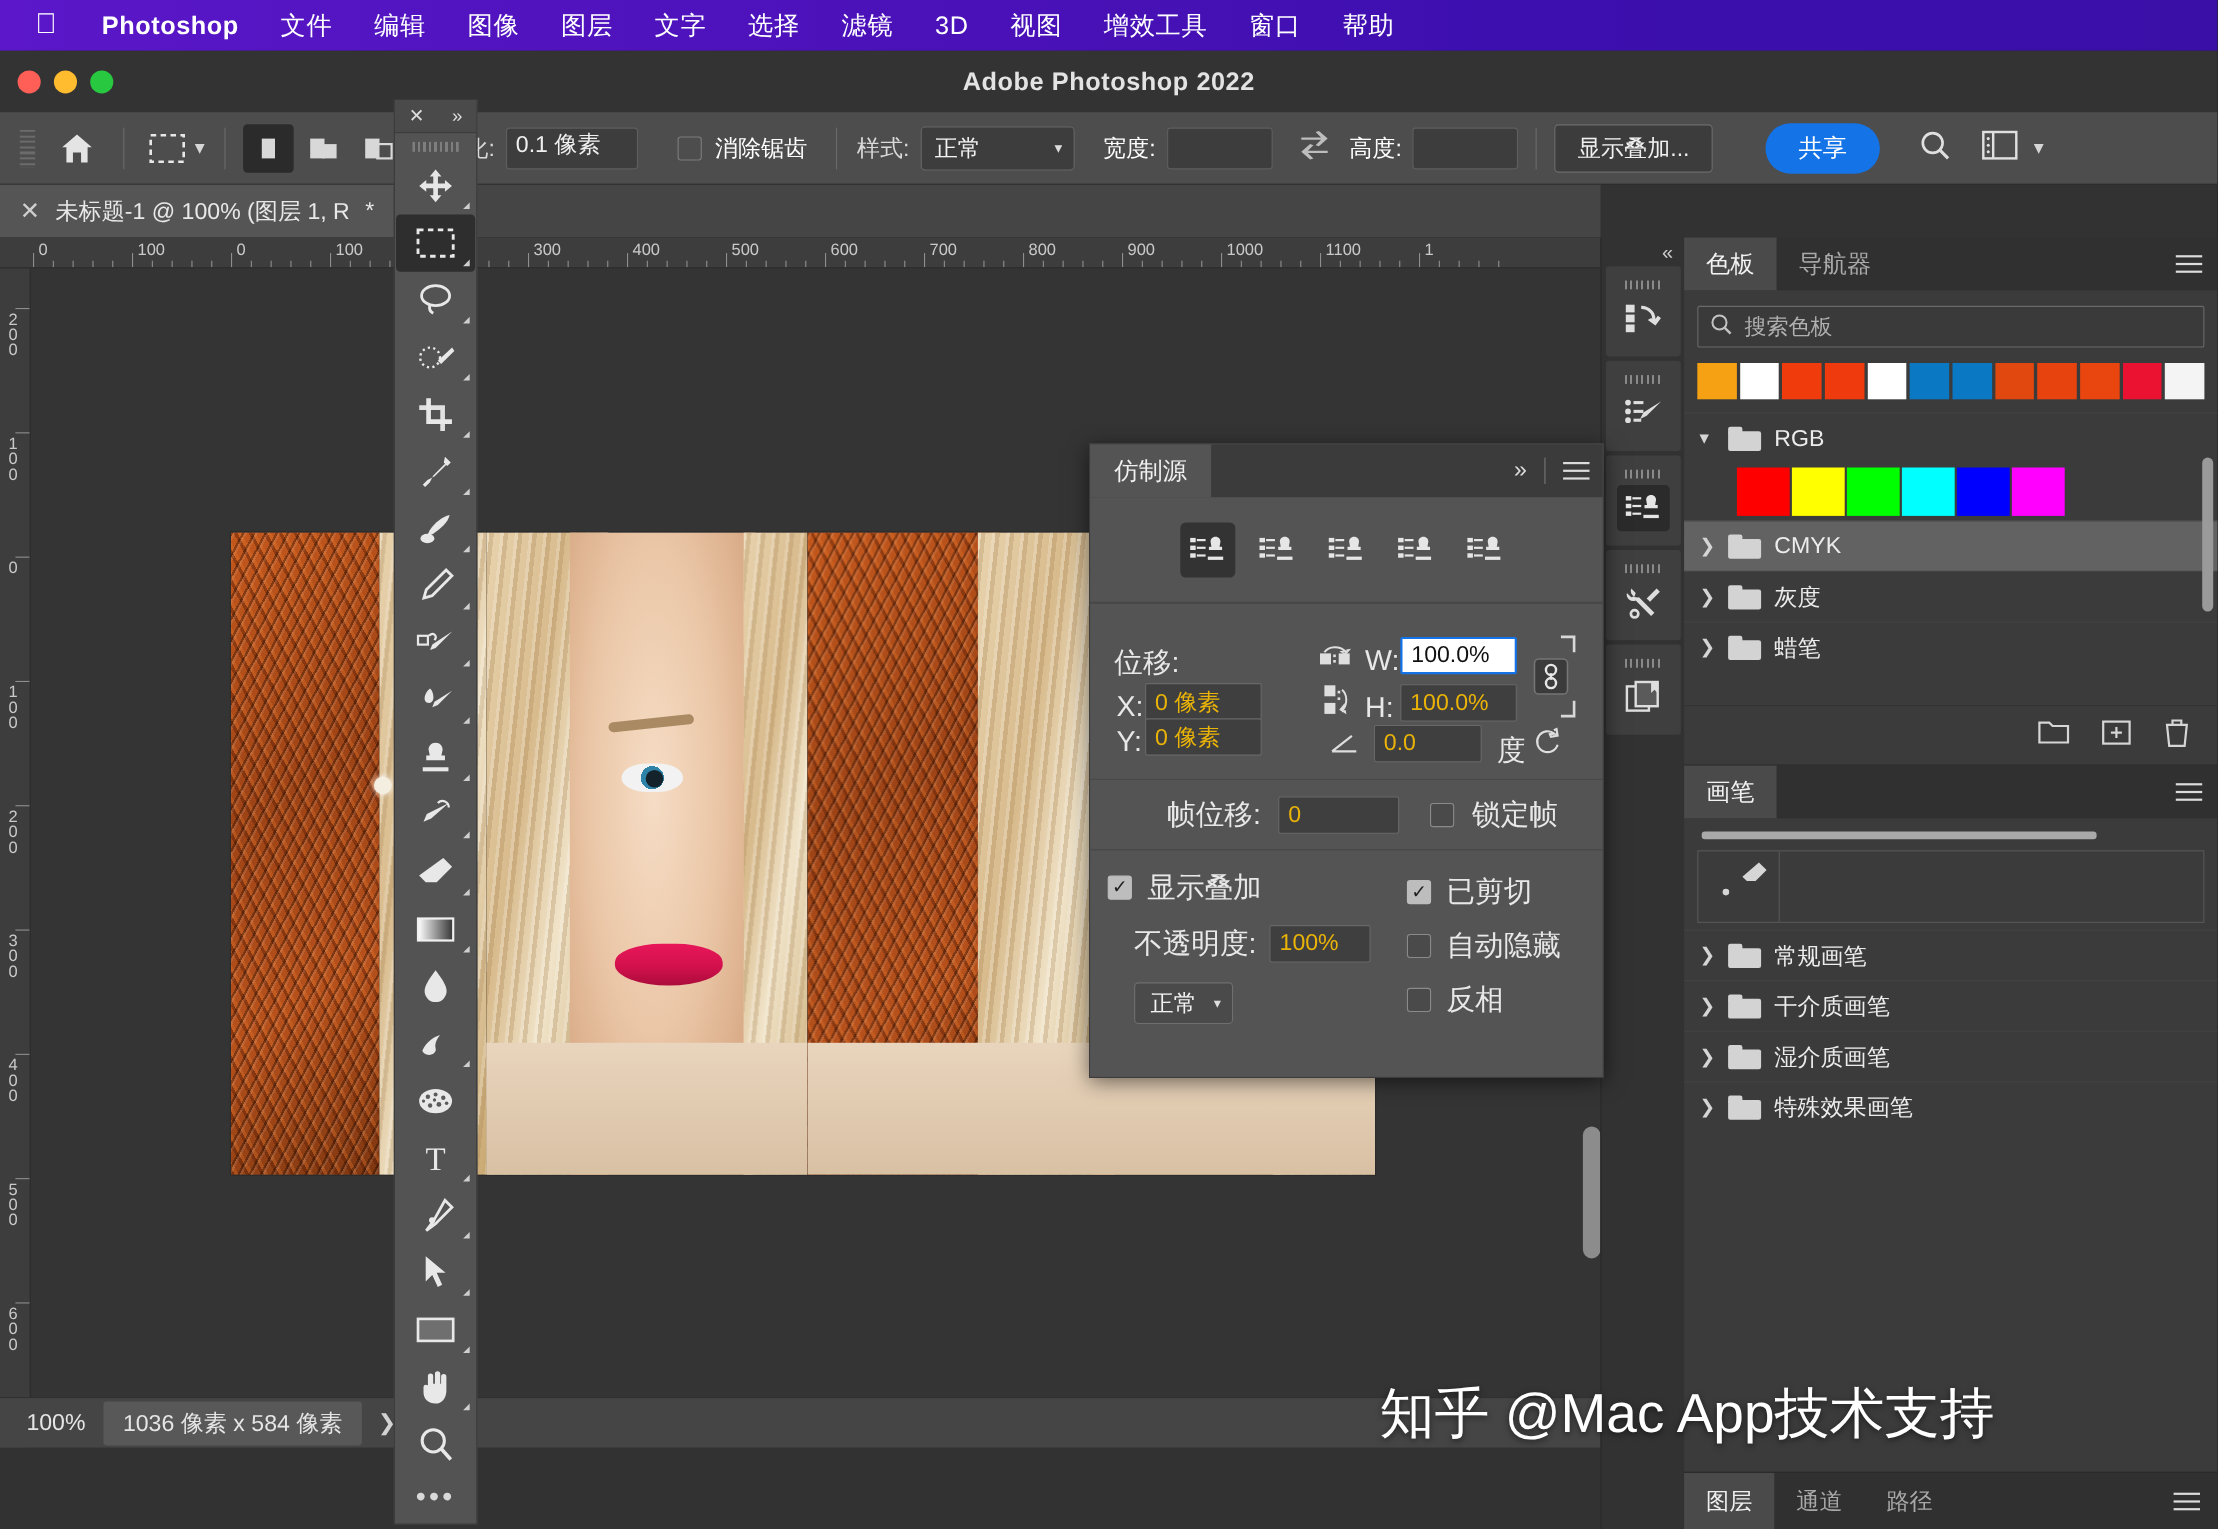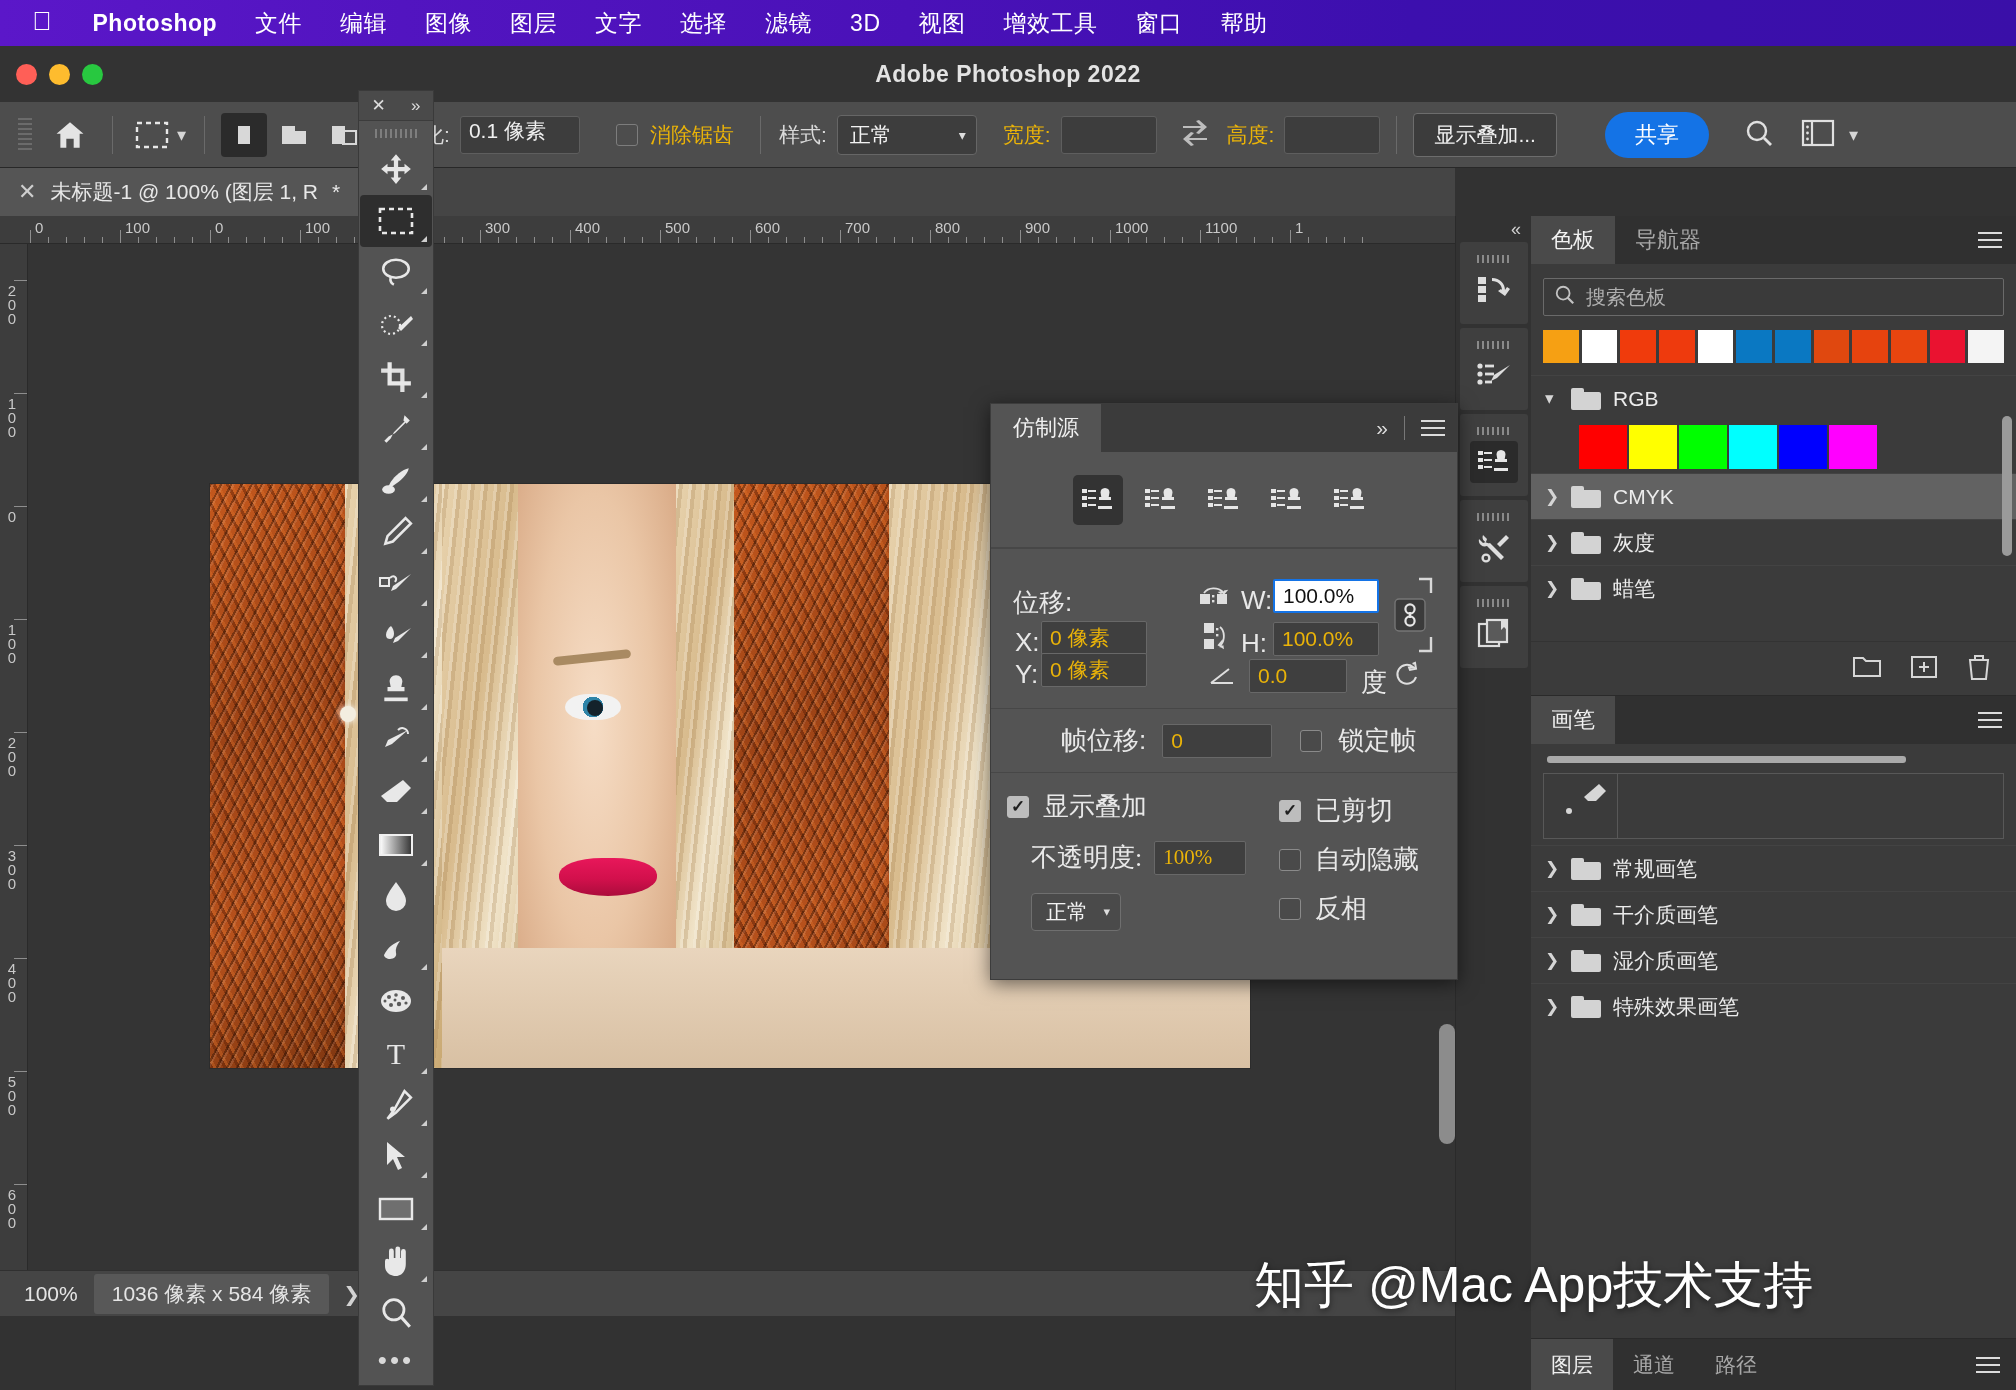--- a/index.html
+++ b/index.html
@@ -53,21 +53,21 @@
     background-image: repeating-linear-gradient(to bottom, #737373 0 2px, transparent 2px 5px);
     background-size: 3px 100%; background-repeat: repeat-x; opacity:.8;}
   .ob-home { width: 52px; height: 52px; display:flex; align-items:center; justify-content:center; }
   .ob-sep { width:1px; height:38px; background:#6a6a6a; margin: 0 16px; }
   .ob-tool { width: 46px; height: 46px; display:flex; align-items:center; justify-content:center; }
   .ob-chev { color:#d6d6d6; font-size: 18px; margin-left: 2px; margin-right:2px;}
   .selmode { display:flex; gap: 4px; align-items:center; }
   .selmode .sm { width: 46px; height: 44px; display:flex; align-items:center; justify-content:center; border-radius:4px;}
   .selmode .sm.on { background:#2b2b2b; }
   .ob-label { color:#d9d9d9; font-size: 21px; margin: 0 10px 0 2px; white-space:nowrap;}
-  .ob-label.dim { color:#eab308; }
+  .ob-label.dim { color:#ffffff; }
   .ob-input {
     background:#3d3d3d; border:1px solid #5e5e5e; color:#f0f0f0;
     font-size: 21px; height: 38px; padding: 0 8px; border-radius:3px;
     font-family:"Liberation Sans",sans-serif;
   }
   .ob-select {
     background:#3d3d3d; border:1px solid #666; color:#f2f2f2; font-size:21px;
     height:40px; border-radius:4px; padding: 0 34px 0 12px; position:relative;
     display:flex; align-items:center; min-width:140px;
   }
@@ -210,21 +210,21 @@
                       align-items:center; gap:16px;}
   .cp-tabrow .right .cc { color:#dcdcdc; font-size:21px;}
   .cp-tabrow .right .bar { width:1px; height:24px; background:#777;}
   .hamb { width:24px; height:16px; display:flex; flex-direction:column; justify-content:space-between;}
   .hamb i { display:block; height:2px; background:#dcdcdc; }
   .cp-sources { height:96px; display:flex; align-items:center; justify-content:center; gap:13px;
                 border-bottom:1px solid #474747;}
   .srcbtn { width:50px; height:50px; display:flex; align-items:center; justify-content:center;
             border-radius:5px;}
   .srcbtn.on { background:#333333; }
-  .cp-row { display:flex; align-items:center;font-family:Liberation Serif, serif; }
+  .cp-row { display:flex; align-items:center; }
   .cp-lab { color:#e8e8e8; font-size:26px; }
   .cp-in {
     background:#3f3f3f; border:1px solid #686868; color:#eab308; font-size:21px;
     height:34px; display:flex; align-items:center; padding:0 8px; border-radius:2px;
   }
   .cp-in.focus { border:2px solid #1473e6; background:#ffffff; color:#111; }
   .cp-sec { border-top:1px solid #474747; }
   .cbox { width:22px; height:22px; border:1px solid #8a8a8a; background:#4a4a4a; border-radius:3px;
           display:flex; align-items:center; justify-content:center;}
   .cbox.ck { background:#bdbdbd; border-color:#bdbdbd;}

